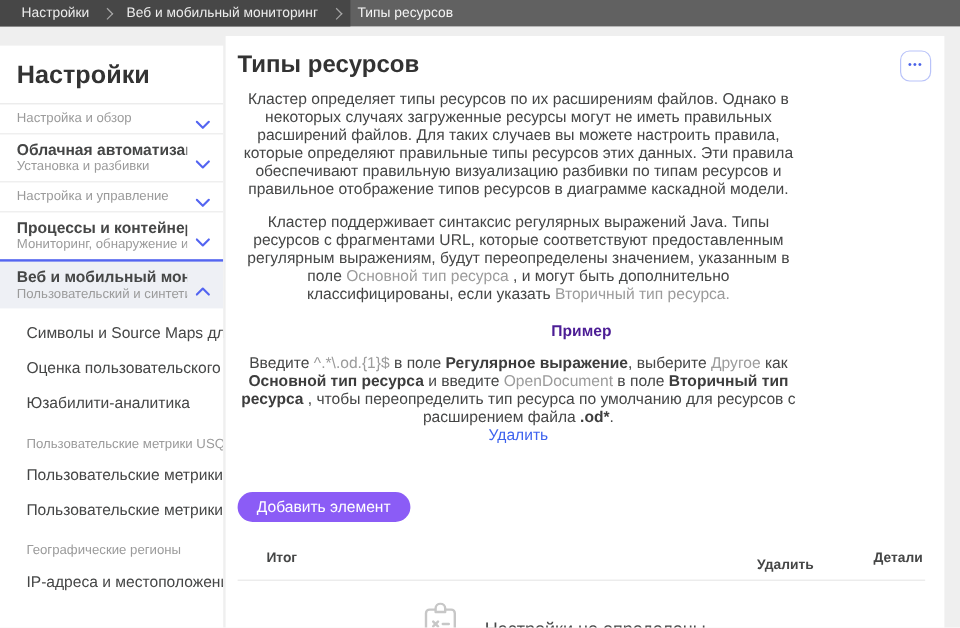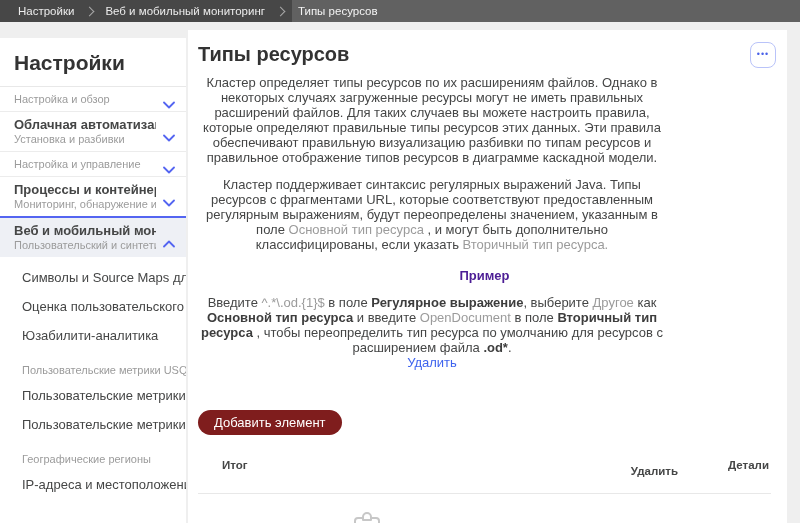--- a/index.html
+++ b/index.html
@@ -74,26 +74,26 @@
     width:468px;font-size:13px;line-height:15px;color:#454646;
     margin:0 0 12px 0;
     text-align:center;
   }
   .seg-g{color:#9b9b9b;}
   .seg-b{font-weight:bold;color:#3d3d3d;}
   .example-label{font-size:13px;font-weight:bold;color:#4c1d95;margin:16px 0 12px 0;text-align:center;}
   .less-link{color:#3e63ee;cursor:pointer;display:inline-block;}
   .add-btn{
     margin-top:24px;height:25px;padding:0 16px;
-    background:#7f1d1d;border:none;border-radius:13px;
+    background:#8b5cf6;border:none;border-radius:13px;
     color:#ffffff;font-size:13px;font-family:"Liberation Sans",sans-serif;
     cursor:pointer;display:inline-flex;align-items:center;
   }
   .table-head{
-    display:flex;align-items:center;margin-top:14px;padding:4px 0 16px 0;
+    display:flex;align-items:center;margin-top:14px;padding:4px 0 6px 0;
     font-size:11.5px;font-weight:bold;color:#454646;
     border-bottom:1px solid #e8e8e8;
   }
   .th-summary{margin-left:24px;}
   .th-spacer{flex:1;}
   .th-delete{margin-right:22px;margin-top:12px;}
   .th-details{margin-right:2px;margin-left:28px;}
   .empty-state{
     display:flex;align-items:center;justify-content:center;
     gap:21px;margin-top:18px;padding-right:30px;

